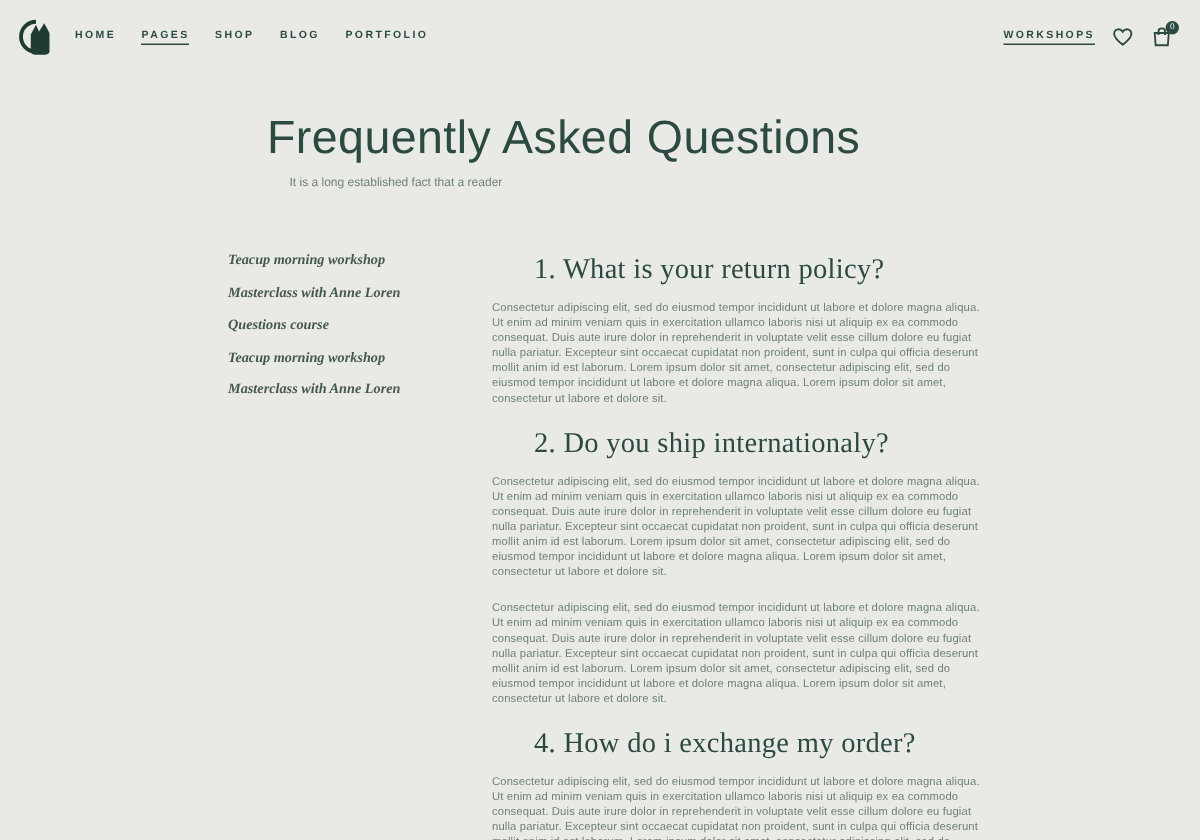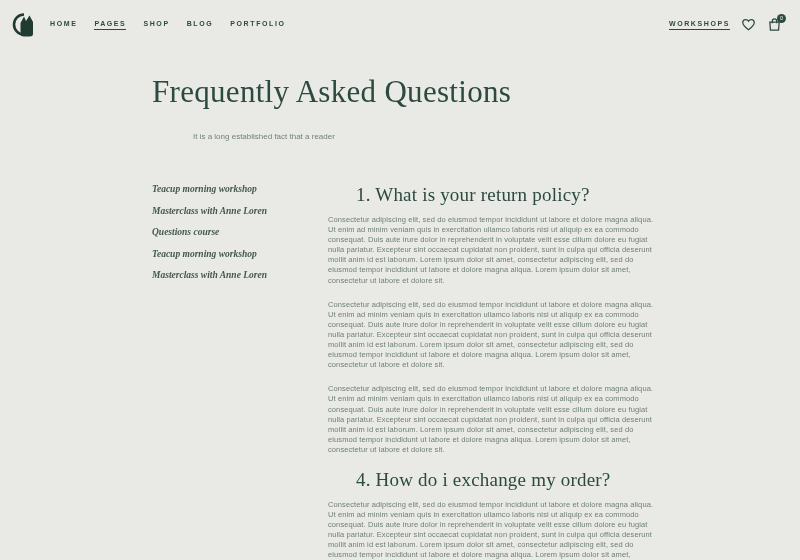--- a/index.html
+++ b/index.html
@@ -31,24 +31,24 @@
   .icon-btn svg { display: block; }
   .cart-badge {
     position: absolute; top: -3px; right: -4px;
     min-width: 9px; height: 9px; border-radius: 50%;
     background: #2c4a41; color: #ffffff;
     font-size: 5.5px; line-height: 9px; text-align: center;
   }
   
   .main { padding: 26px 0 0 152px; }
   .page-title {
-    font-family: Liberation Serif, serif; font-weight: normal;
-    font-size: 31px; color: #2c4a41; letter-spacing: 0.3px;
+    font-family: Liberation Sans, sans-serif; font-weight: normal;
+    font-size: 31px; color: #2c4a41; letter-spacing: 0.3px; margin-left: 26px;
   }
-  .page-subtitle { margin-top: 22px; font-size: 8px; color: #70817a; padding-left: 41px; }
+  .page-subtitle { margin-top: 7px; font-size: 8px; color: #70817a; padding-left: 41px; }
   .columns { display: flex; margin-top: 43px; }
   
   .quick-search { flex: 0 0 146px; margin-right: 30px; }
   .quick-search h2 {
     font-family: "Liberation Serif", serif; font-weight: normal;
     font-size: 15.5px; color: #2c4a41; margin-bottom: 13px;
   }
   .quick-search a {
     display: block;
     font-family: "Liberation Serif", serif; font-style: italic;
@@ -113,20 +113,21 @@
       <a href="#">Teacup morning workshop</a>
       <a href="#">Masterclass with Anne Loren</a>
     </aside>
 
     <section class="faq">
       <article class="faq-item">
         <h3>1. What is your return policy?</h3>
         <p>Consectetur adipiscing elit, sed do eiusmod tempor incididunt ut labore et dolore magna aliqua. Ut enim ad minim veniam quis in exercitation ullamco laboris nisi ut aliquip ex ea commodo consequat. Duis aute irure dolor in reprehenderit in voluptate velit esse cillum dolore eu fugiat nulla pariatur. Excepteur sint occaecat cupidatat non proident, sunt in culpa qui officia deserunt mollit anim id est laborum. Lorem ipsum dolor sit amet, consectetur adipiscing elit, sed do eiusmod tempor incididunt ut labore et dolore magna aliqua. Lorem ipsum dolor sit amet, consectetur ut labore et dolore sit.</p>
       </article>
       <article class="faq-item">
+        <h3>2. Do you ship internationaly?</h3>
         <p>Consectetur adipiscing elit, sed do eiusmod tempor incididunt ut labore et dolore magna aliqua. Ut enim ad minim veniam quis in exercitation ullamco laboris nisi ut aliquip ex ea commodo consequat. Duis aute irure dolor in reprehenderit in voluptate velit esse cillum dolore eu fugiat nulla pariatur. Excepteur sint occaecat cupidatat non proident, sunt in culpa qui officia deserunt mollit anim id est laborum. Lorem ipsum dolor sit amet, consectetur adipiscing elit, sed do eiusmod tempor incididunt ut labore et dolore magna aliqua. Lorem ipsum dolor sit amet, consectetur ut labore et dolore sit.</p>
       </article>
       <article class="faq-item">
         <p>Consectetur adipiscing elit, sed do eiusmod tempor incididunt ut labore et dolore magna aliqua. Ut enim ad minim veniam quis in exercitation ullamco laboris nisi ut aliquip ex ea commodo consequat. Duis aute irure dolor in reprehenderit in voluptate velit esse cillum dolore eu fugiat nulla pariatur. Excepteur sint occaecat cupidatat non proident, sunt in culpa qui officia deserunt mollit anim id est laborum. Lorem ipsum dolor sit amet, consectetur adipiscing elit, sed do eiusmod tempor incididunt ut labore et dolore magna aliqua. Lorem ipsum dolor sit amet, consectetur ut labore et dolore sit.</p>
       </article>
       <article class="faq-item">
         <h3>4. How do i exchange my order?</h3>
         <p>Consectetur adipiscing elit, sed do eiusmod tempor incididunt ut labore et dolore magna aliqua. Ut enim ad minim veniam quis in exercitation ullamco laboris nisi ut aliquip ex ea commodo consequat. Duis aute irure dolor in reprehenderit in voluptate velit esse cillum dolore eu fugiat nulla pariatur. Excepteur sint occaecat cupidatat non proident, sunt in culpa qui officia deserunt mollit anim id est laborum. Lorem ipsum dolor sit amet, consectetur adipiscing elit, sed do eiusmod tempor incididunt ut labore et dolore magna aliqua. Lorem ipsum dolor sit amet, consectetur ut labore et dolore sit.</p>
       </article>
     </section>

